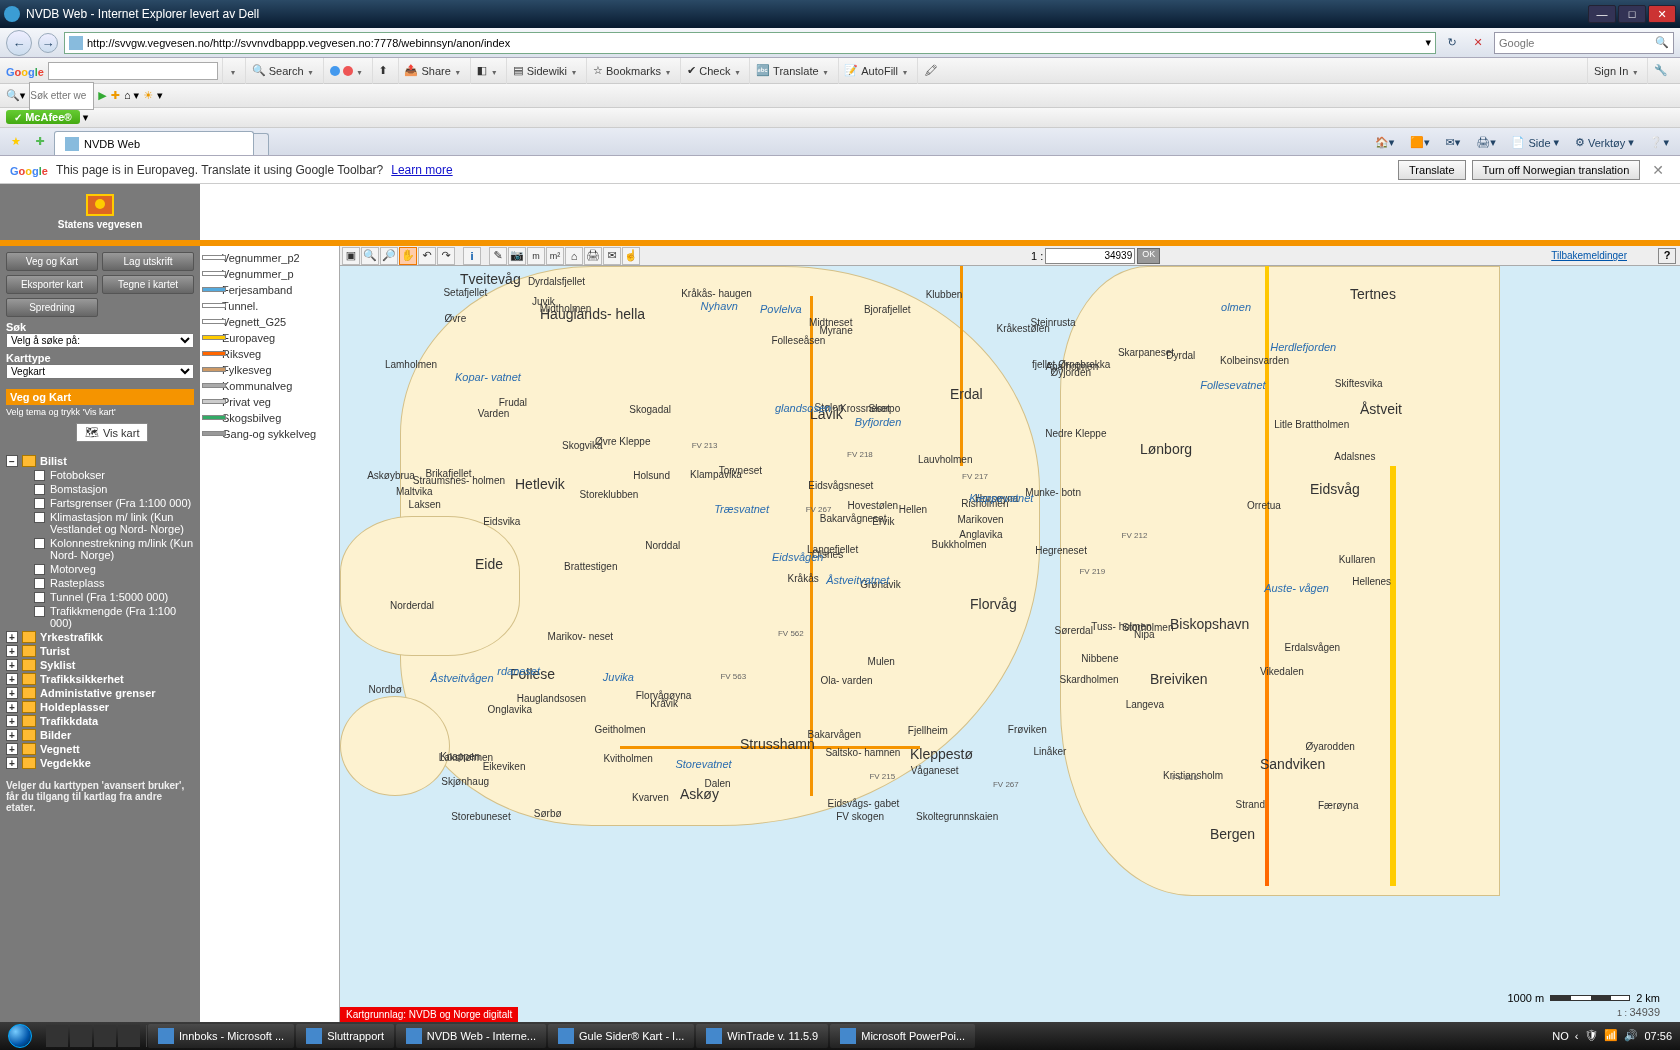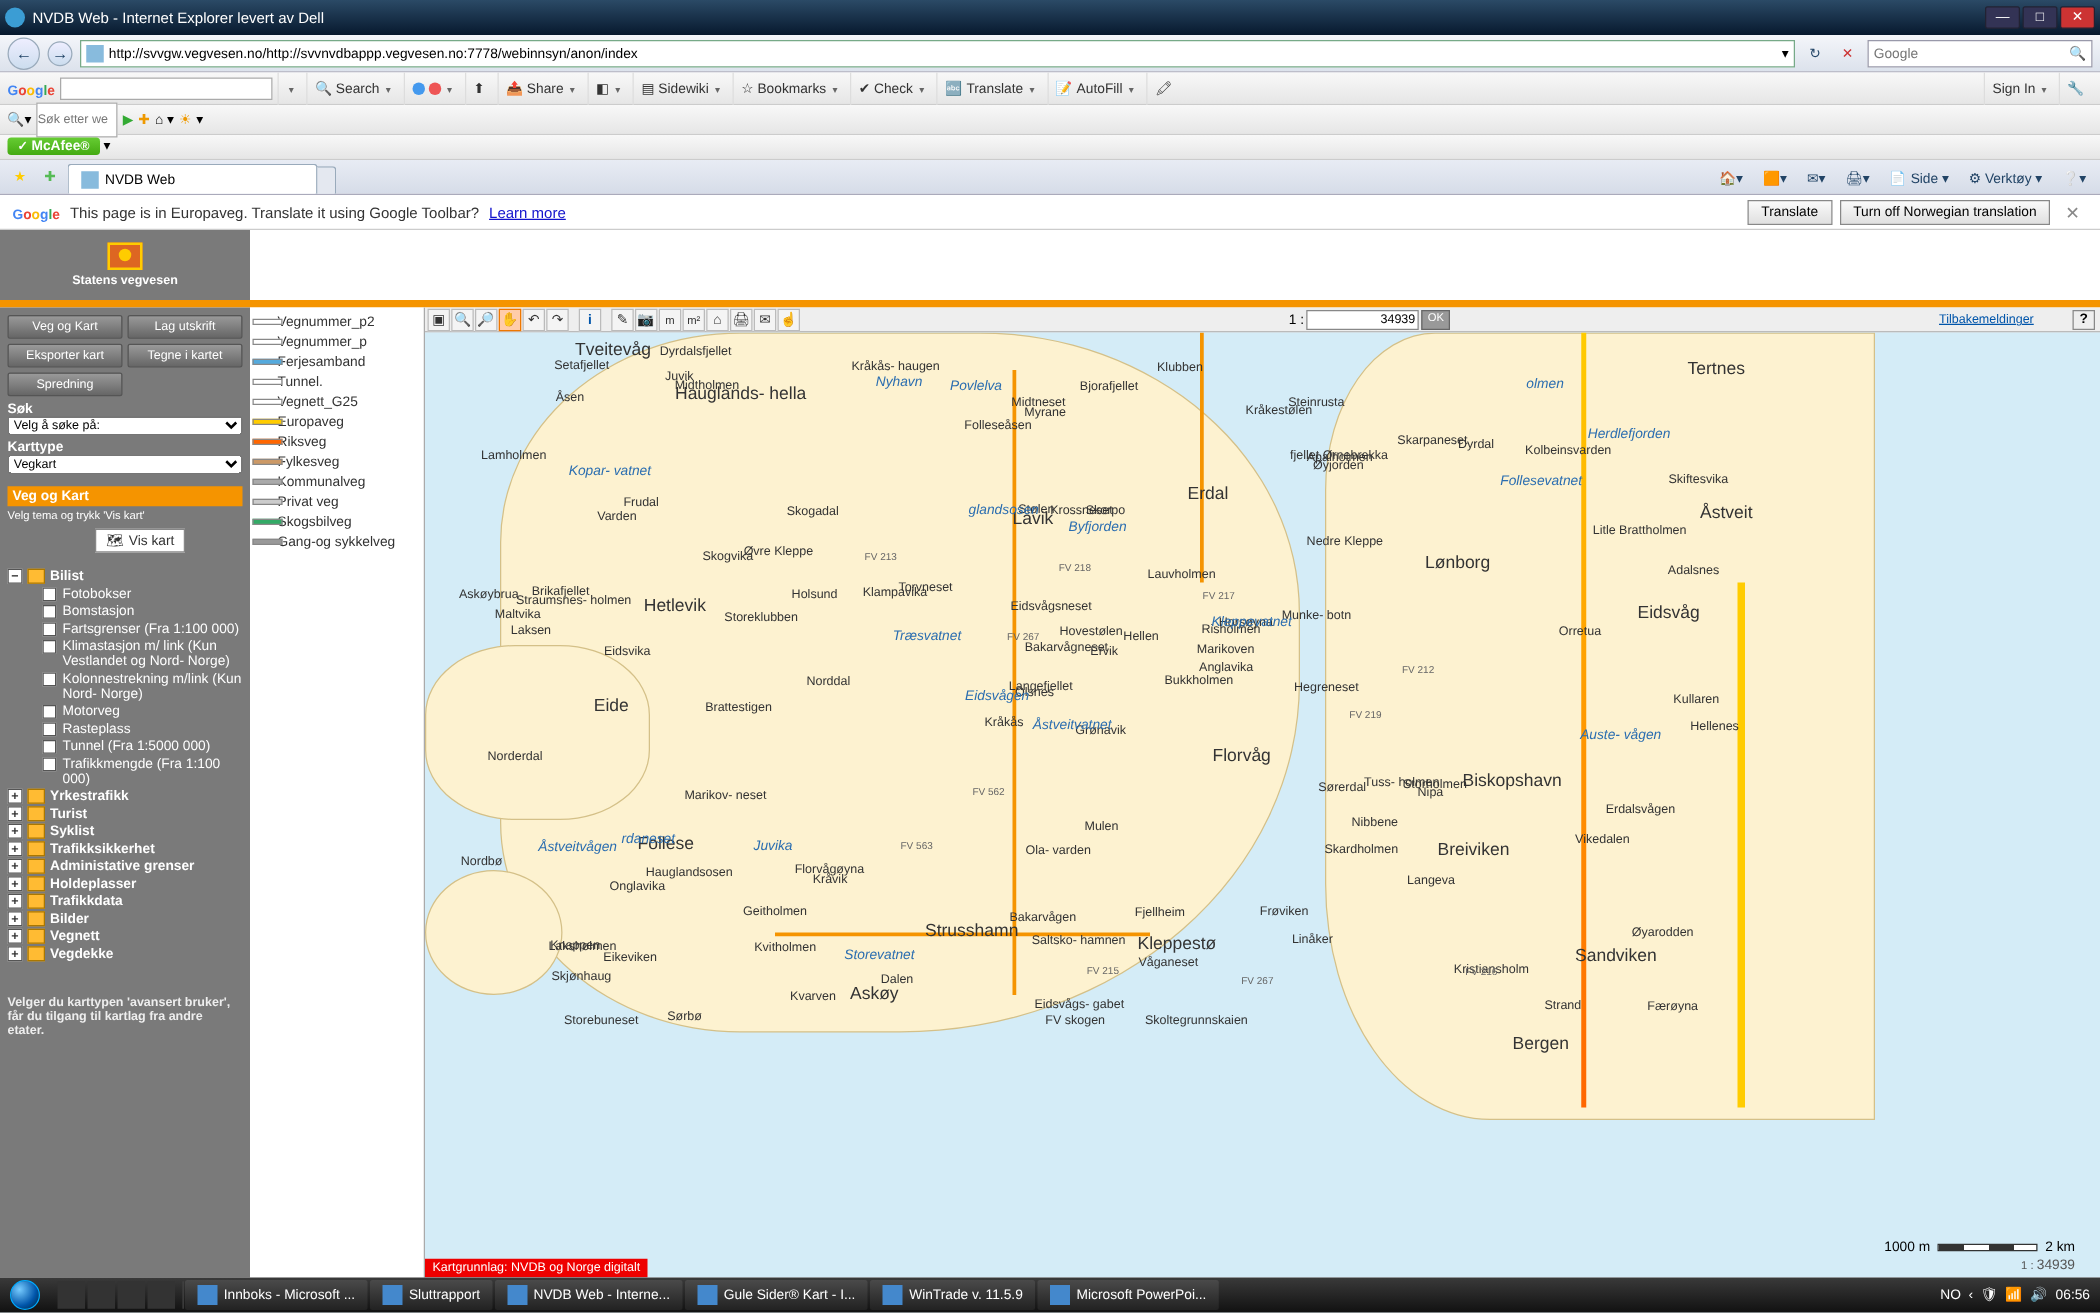--- a/index.html
+++ b/index.html
@@ -82,21 +82,21 @@
 .sidebar label { font-weight:bold; display:block; margin-top:4px;}
 .sidebar select { width:100%; font-size:10px; }
 .sechead { background:#f59400; color:#fff; font-weight:bold; padding:2px 4px; margin-top:10px;}
 .viskart { display:inline-flex; align-items:center; gap:4px; background:#fff; color:#333; border:1px solid #888; padding:2px 8px; margin:4px 0 4px 70px; font-size:11px;}
 .tree { margin-top:8px; }
 .tree .cat { display:flex; align-items:center; gap:4px; padding:1px 0; font-weight:bold; color:#fff;}
 .tree .cat .fold{ width:12px; height:12px; background:#fff; color:#333; text-align:center; line-height:11px; font-size:10px; border:1px solid #555;}
 .tree .cat .fico{ width:14px;height:12px; background:#fb3; border:1px solid #a70;}
 .tree .item { display:flex; align-items:flex-start; gap:5px; padding:1px 0 1px 28px; color:#fff;}
 .tree .item .chk{ width:11px;height:11px; background:#fff; border:1px solid #555; flex-shrink:0; margin-top:1px;}
-.helptext{ margin-top:27px; font-size:10px; color:#eee; font-weight:bold;}
+.helptext{ margin-top:10px; font-size:10px; color:#eee; font-weight:bold;}
 
 
 .legend { width:140px; background:#fff; color:#333; font-size:10px; padding:4px 2px 4px 22px; border-right:1px solid #aaa;}
 .legend .lrow{ display:flex; align-items:center; gap:6px; padding:2px 0; position:relative;}
 .legend .sw{ width:24px; height:5px; position:absolute; left:-20px; top:5px;}
 
 
 .mappanel { flex:1; display:flex; flex-direction:column; min-width:0;}
 
 
@@ -561,21 +561,21 @@
           <div class="place" style="left: 431.454px; top: 68.8866px;">Folleseåsen</div>
           <div class="place" style="left: 507.596px; top: 233.919px;">Hovestølen</div>
           <div class="place" style="left: 28.6137px; top: 418.396px;">Nordbø</div>
           <div class="place" style="left: 480.434px; top: 408.984px;">Ola-
 varden</div>
           <div class="place" style="left: 364.539px; top: 512.35px;">Dalen</div>
           <div class="place" style="left: 751.297px; top: 355.16px;">Tuss-
 holmen</div>
           <div class="place" style="left: 293.303px; top: 204.081px;">Holsund</div>
           <div class="place" style="left: 98.7037px; top: 485.78px;">Lakshølmen</div>
-          <div class="place" style="left: 104.537px; top: 46.9236px;">Åsen</div>
+          <div class="place" style="left: 104.537px; top: 46.9236px;">Øvre</div>
           <div class="place" style="left: 222px; top: 174.178px;">Skogvika</div>
           <div class="place" style="left: 50.091px; top: 334.211px;">Norderdal</div>
           <div class="place" style="left: 468.331px; top: 213.688px;">Eidsvågsneset</div>
           <div class="place" style="left: 570.707px; top: 499.275px;">Våganeset</div>
           <div class="place" style="left: 558.701px; top: 237.641px;">Hellen</div>
           <div class="place" style="left: 142.682px; top: 495.451px;">Eikeviken</div>
           <div class="place" style="left: 695.243px; top: 279.373px;">Hegreneset</div>
           <div class="place" style="left: 944.532px; top: 376.072px;">Erdalsvågen</div>
           <div class="place" style="left: 487.587px; top: 532.215px;">Eidsvågs-
 gabet</div>
@@ -655,15 +655,15 @@
       <div class="task"><span class="tico"></span>Gule Sider® Kart - I...</div>
       <div class="task"><span class="tico"></span>WinTrade v. 11.5.9</div>
       <div class="task"><span class="tico"></span>Microsoft PowerPoi...</div>
     </div>
   <div class="tray">
     <span>NO</span>
     <span>‹</span>
     <span class="ti">🛡</span>
     <span class="ti">📶</span>
     <span class="ti">🔊</span>
-    <span>06:56</span>
+    <span>07:56</span>
   </div>
 </div>
 
 </body></html>

